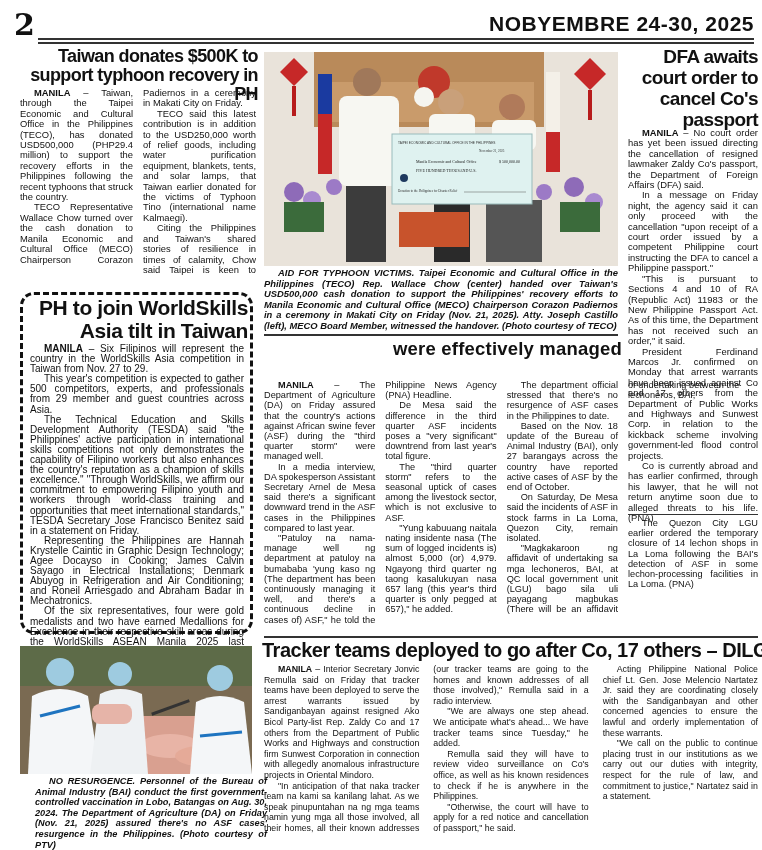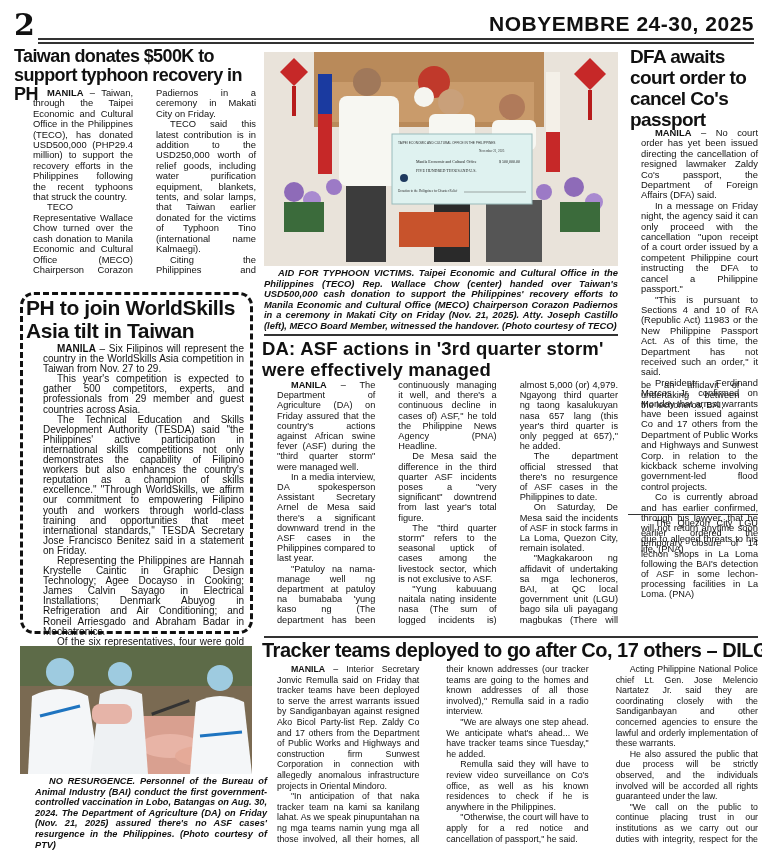--- a/index.html
+++ b/index.html
@@ -5,25 +5,25 @@
   * { box-sizing: border-box; margin: 0; padding: 0; }
   html, body { width: 762px; height: 850px; background: #fff; overflow: hidden; }
   body { position: relative; font-family: "Liberation Sans", sans-serif; color: #111; }
 
   .masthead { position: absolute; left: 12px; top: 8px; width: 742px; height: 38px; }
   .page-num { position: absolute; left: 2px; top: 0; font-family: "DejaVu Serif", serif; font-weight: bold; font-size: 30px; line-height: 34px; }
   .date { position: absolute; right: 0; top: 4px; font-family: "Liberation Sans", sans-serif; font-weight: bold; font-size: 21px; letter-spacing: 0.5px; }
   .rule { position: absolute; left: 26px; right: 0; top: 30px; height: 6px; border-top: 2px solid #333; border-bottom: 2px solid #333; }
 
   .col { position: absolute; font-size: 9.4px; line-height: 10.4px; text-align: justify; }
-  .col p { text-indent: 14px; margin-left: 13px; }
+  .col p { text-indent: 14px; }
   .col p.lead b { font-weight: bold; }
   .cols2 { column-count: 2; column-gap: 10px; }
   .cols3 { column-count: 3; column-gap: 10px; }
-  .hl { position: absolute; font-weight: bold; text-align: left; color: #111; }
+  .hl { position: absolute; font-weight: bold; text-align: right; color: #111; }
 
   .photo { position: absolute; overflow: hidden; }
   .caption { position: absolute; font-size: 9.4px; line-height: 10.6px; font-style: italic; font-weight: bold; text-align: justify; }
   .caption span.indent { display: inline-block; width: 14px; }
 
   .dashed-box { position: absolute; border: 3px dashed #111; border-radius: 14px; }
   .hrule { position: absolute; height: 0; border-top: 2px solid #333; }
 </style>
 </head>
 <body>
@@ -118,31 +118,31 @@
 <div class="col" style="left:30px; top:344px; width:214px; font-size:10px; line-height:10.1px;">
   <p class="lead"><b>MANILA</b> <span>– Six Filipinos will represent the country in the WorldSkills Asia competition in Taiwan from Nov. 27 to 29.</span></p>
   <p>This year's competition is expected to gather 500 competitors, experts, and professionals from 29 member and guest countries across Asia.</p>
   <p>The Technical Education and Skills Development Authority (TESDA) said "the Philippines' active participation in international skills competitions not only demonstrates the capability of Filipino workers but also enhances the country's reputation as a champion of skills excellence." "Through WorldSkills, we affirm our commitment to empowering Filipino youth and workers through world-class training and opportunities that meet international standards," TESDA Secretary Jose Francisco Benitez said in a statement on Friday.</p>
   <p>Representing the Philippines are Hannah Krystelle Caintic in Graphic Design Technology; Agee Docayso in Cooking; James Calvin Sayago in Electrical Installations; Denmark Abuyog in Refrigeration and Air Conditioning; and Roneil Arriesgado and Abraham Badar in Mechatronics.</p>
   <p>Of the six representatives, four were gold medalists and two have earned Medallions for Excellence in their respective skill areas during the WorldSkills ASEAN Manila 2025 last September.</p>
   <p>Under the TESDA Act of 1994, the agency continues to promote quality skills development and international collaboration through participation in global skills competitions. (PNA)</p>
 </div>
 
 <div class="hl" style="left:262px; top:338px; width:360px; font-size:18.5px; line-height:21px; letter-spacing:0.2px;">
-  <div>DA: ASF actions in '3rd quarter storm'</div>
   <div>were effectively managed</div>
 </div>
 <div class="col cols3" style="left:264px; top:380px; width:354px; height:252px; font-size:9.2px; line-height:10.2px;">
   <p class="lead"><b>MANILA</b> <span>– The Department of Agriculture (DA) on Friday assured that the country's actions against African swine fever (ASF) during the "third quarter storm" were managed well.</span></p>
   <p>In a media interview, DA spokesperson Assistant Secretary Arnel de Mesa said there's a significant downward trend in the ASF cases in the Philippines compared to last year.</p>
   <p>"Patuloy na nama-manage well ng department at patuloy na bumababa 'yung kaso ng (The department has been continuously managing it well, and there's a continuous decline in cases of) ASF," he told the Philippine News Agency (PNA) Headline.</p>
   <p>De Mesa said the difference in the third quarter ASF incidents poses a "very significant" downtrend from last year's total figure.</p>
   <p>The "third quarter storm" refers to the seasonal uptick of cases among the livestock sector, which is not exclusive to ASF.</p>
   <p>"Yung kabuuang naitala nating insidente nasa (The sum of logged incidents is) almost 5,000 (or) 4,979. Ngayong third quarter ng taong kasalukuyan nasa 657 lang (this year's third quarter is only pegged at 657)," he added.</p>
   <p>The department official stressed that there's no resurgence of ASF cases in the Philippines to date.</p>
+  <p>Based on the Nov. 18 update of the Bureau of Animal Industry (BAI), only 27 barangays across the country have reported active cases of ASF by the end of October.</p>
   <p>On Saturday, De Mesa said the incidents of ASF in stock farms in La Loma, Quezon City, remain isolated.</p>
   <p>"Magkakaroon ng affidavit of undertaking sa mga lechoneros, BAI, at QC local government unit (LGU) bago sila uli payagang magbukas (There will be an affidavit of undertaking between the lechoneros, BAI,</p>
 </div>
 <div class="col" style="left:628px; top:518px; width:130px; font-size:9.2px; line-height:10.2px;">
   <p>The Quezon City LGU earlier ordered the temporary closure of 14 lechon shops in La Loma following the BAI's detection of ASF in some lechon-processing facilities in La Loma. (PNA)</p>
 </div>
 
 <div class="photo" style="left:20px; top:646px; width:232px; height:128px;">
   <svg width="232" height="128" viewBox="0 0 232 128">
     <rect width="232" height="128" fill="#7a6a52"></rect>
@@ -171,16 +171,15 @@
 
 <div class="hrule" style="left:264px; top:636px; width:494px;"></div>
 <div class="hl" style="left:262px; top:638px; width:498px; font-size:20px; line-height:24px; letter-spacing:-0.5px; white-space:nowrap;">Tracker teams deployed to go after Co, 17 others – DILG</div>
 <div class="col cols3" style="left:264px; top:664px; width:494px; height:182px; column-gap:14px; font-size:8.8px; line-height:10.6px;">
   <p class="lead"><b>MANILA</b> <span>– Interior Secretary Jonvic Remulla said on Friday that tracker teams have been deployed to serve the arrest warrants issued by Sandiganbayan against resigned Ako Bicol Party-list Rep. Zaldy Co and 17 others from the Department of Public Works and Highways and construction firm Sunwest Corporation in connection with allegedly anomalous infrastructure projects in Oriental Mindoro.</span></p>
   <p>"In anticipation of that naka tracker team na kami sa kanilang lahat. As we speak pinupuntahan na ng mga teams namin yung mga all those involved, all their homes, all their known addresses (our tracker teams are going to the homes and known addresses of all those involved)," Remulla said in a radio interview.</p>
   <p>"We are always one step ahead. We anticipate what's ahead... We have tracker teams since Tuesday," he added.</p>
   <p>Remulla said they will have to review video surveillance on Co's office, as well as his known residences to check if he is anywhere in the Philippines.</p>
   <p>"Otherwise, the court will have to apply for a red notice and cancellation of passport," he said.</p>
   <p>Acting Philippine National Police chief Lt. Gen. Jose Melencio Nartatez Jr. said they are coordinating closely with the Sandiganbayan and other concerned agencies to ensure the lawful and orderly implementation of these warrants.</p>
-  <p>He also assured the public that due process will be strictly observed, and the individuals involved will be accorded all rights guaranteed under the law.</p>
   <p>"We call on the public to continue placing trust in our institutions as we carry out our duties with integrity, respect for the rule of law, and commitment to justice," Nartatez said in a statement.</p>
 
 </div>
 
 </body></html>

